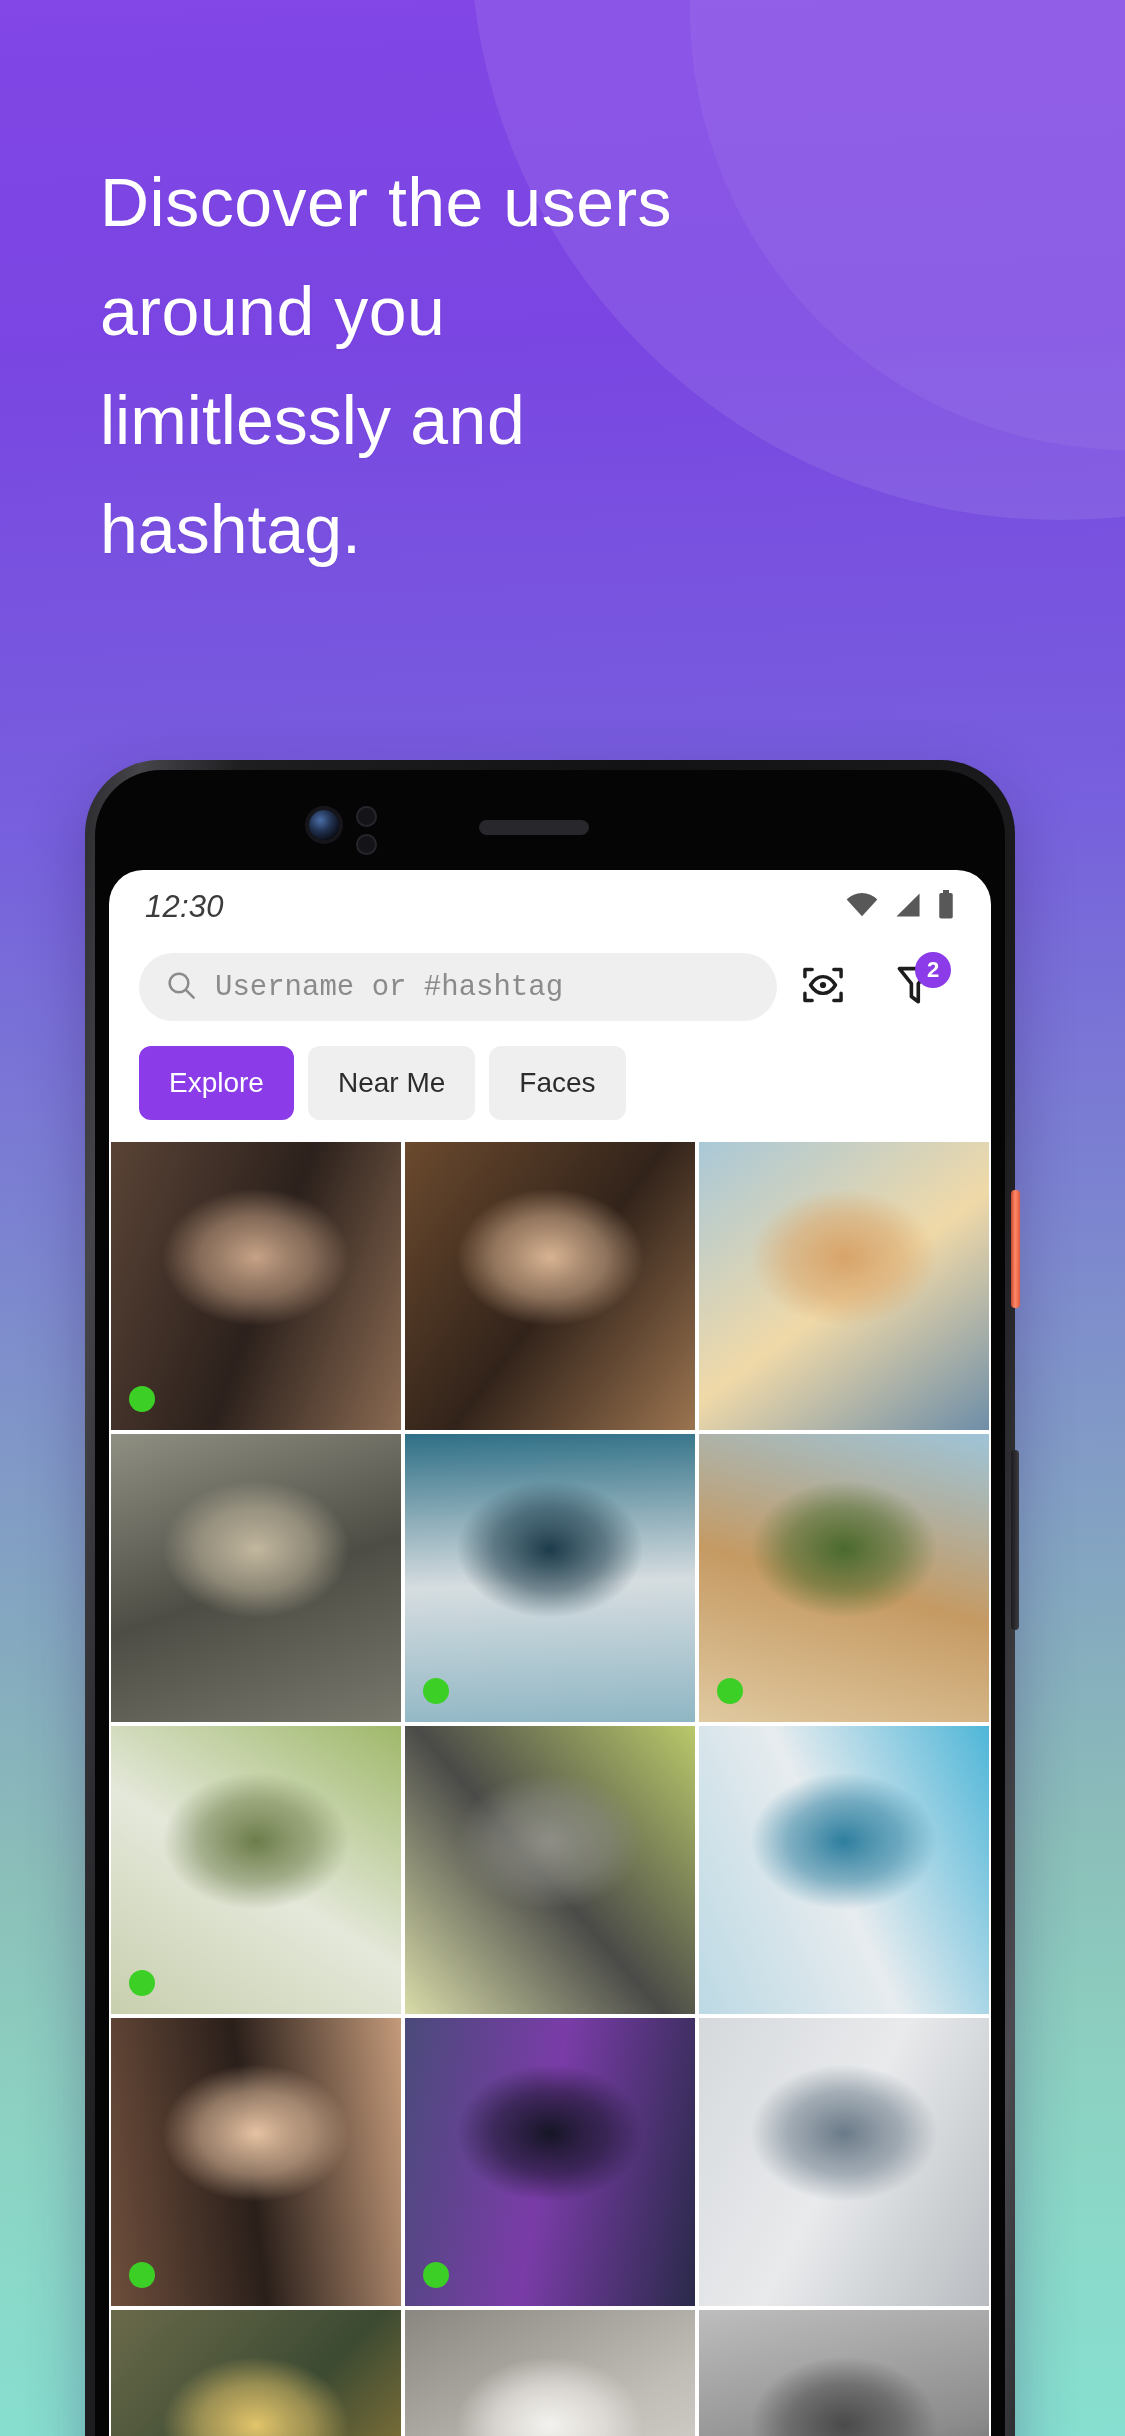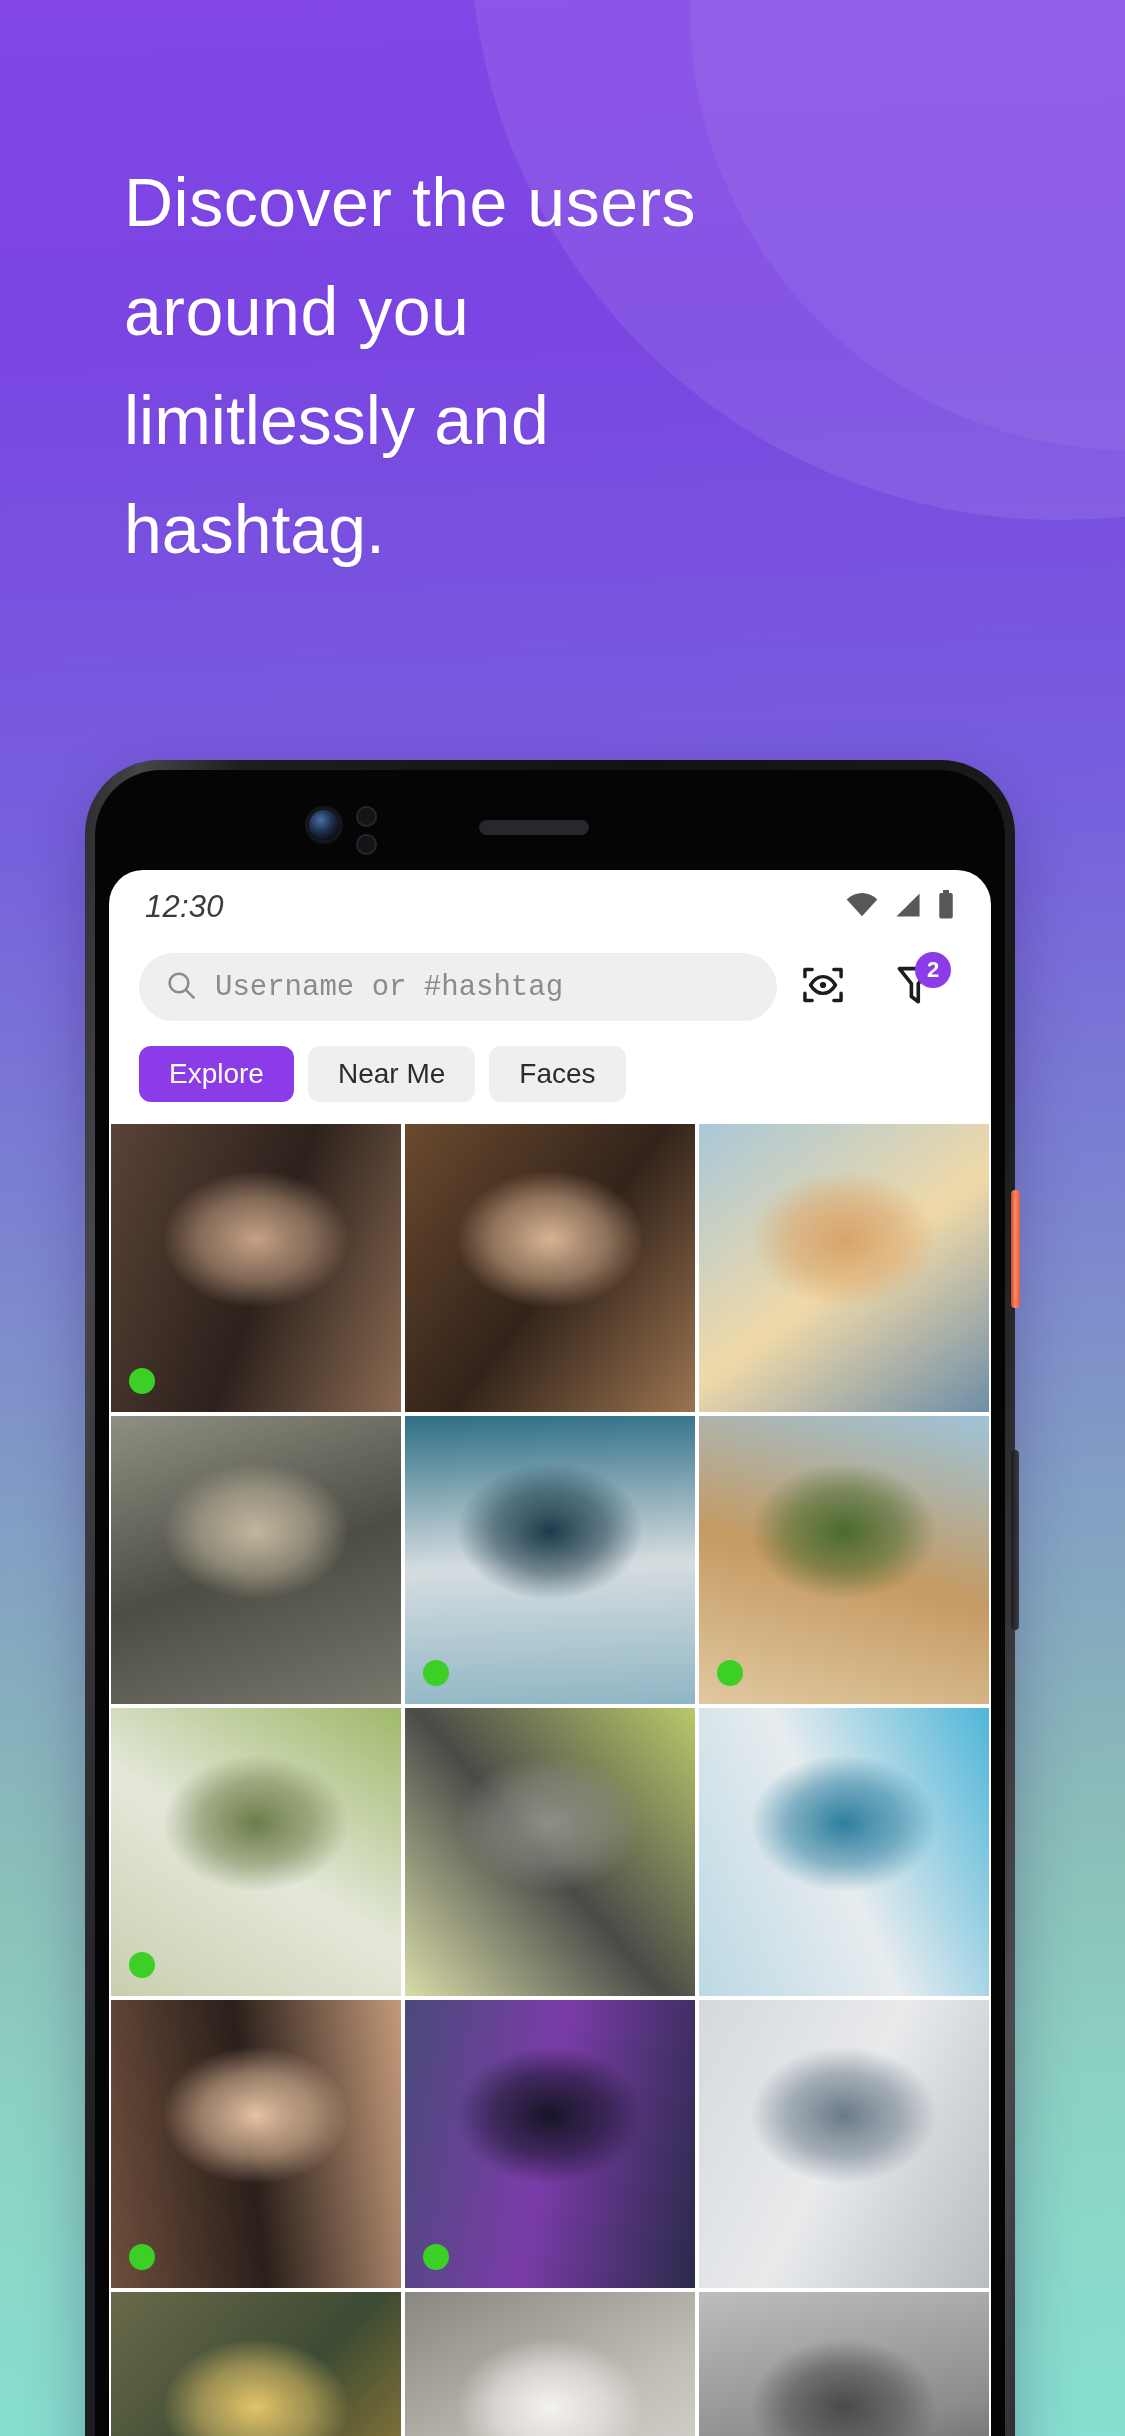--- a/index.html
+++ b/index.html
@@ -45,21 +45,20 @@
   .headline {
     position:absolute;
     left:100px; top:148px;
     width:880px;
     color:#ffffff;
     font-size:68px;
     line-height:109px;
     letter-spacing:0.5px;
     font-weight:300;
     text-shadow:0 1px 2px rgba(60,20,120,0.10);
-    margin-left:24px;
   }
   .headline .bold { font-weight:400; letter-spacing:0px; }
 
   
   .phone {
     position:absolute;
     left:85px; top:760px;
     width:930px; height:1760px;
     border-radius:74px 74px 0 0;
     background:linear-gradient(96deg,#2b2b2e 0%,#45454a 5%,#1e1e21 14%,#121214 50%,#1b1b1e 86%,#4a4a50 95%,#2a2a2d 100%);
@@ -140,21 +139,21 @@
     display:flex; align-items:center; justify-content:center;
     padding:0 6px;
   }
 
   
   .tabs {
     display:flex; gap:14px;
     padding:16px 30px 22px 30px;
   }
   .tab {
-    height:56px;
+    height:74px;
     border-radius:12px;
     background:#efefef;
     color:#2c2c2c;
     font-size:28px;
     display:flex; align-items:center; justify-content:center;
     padding:0 30px;
     white-space:nowrap;
   }
   .tab.active { background:#8b3ce8; color:#ffffff; }
 

